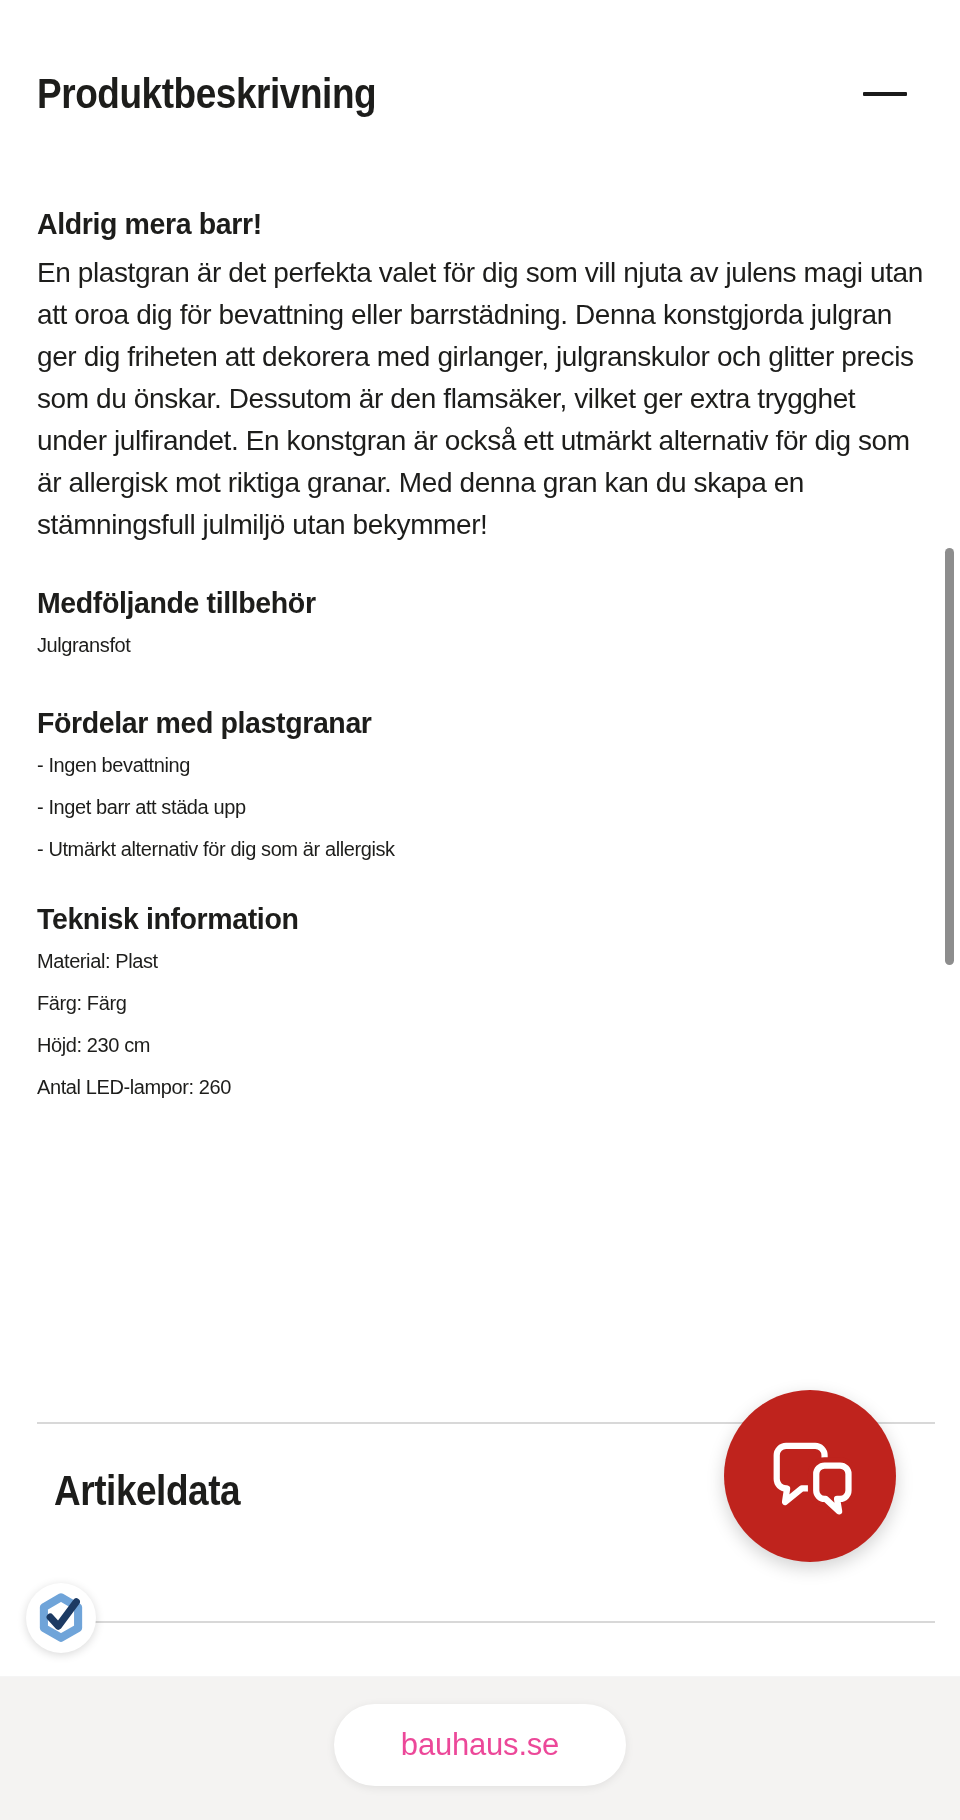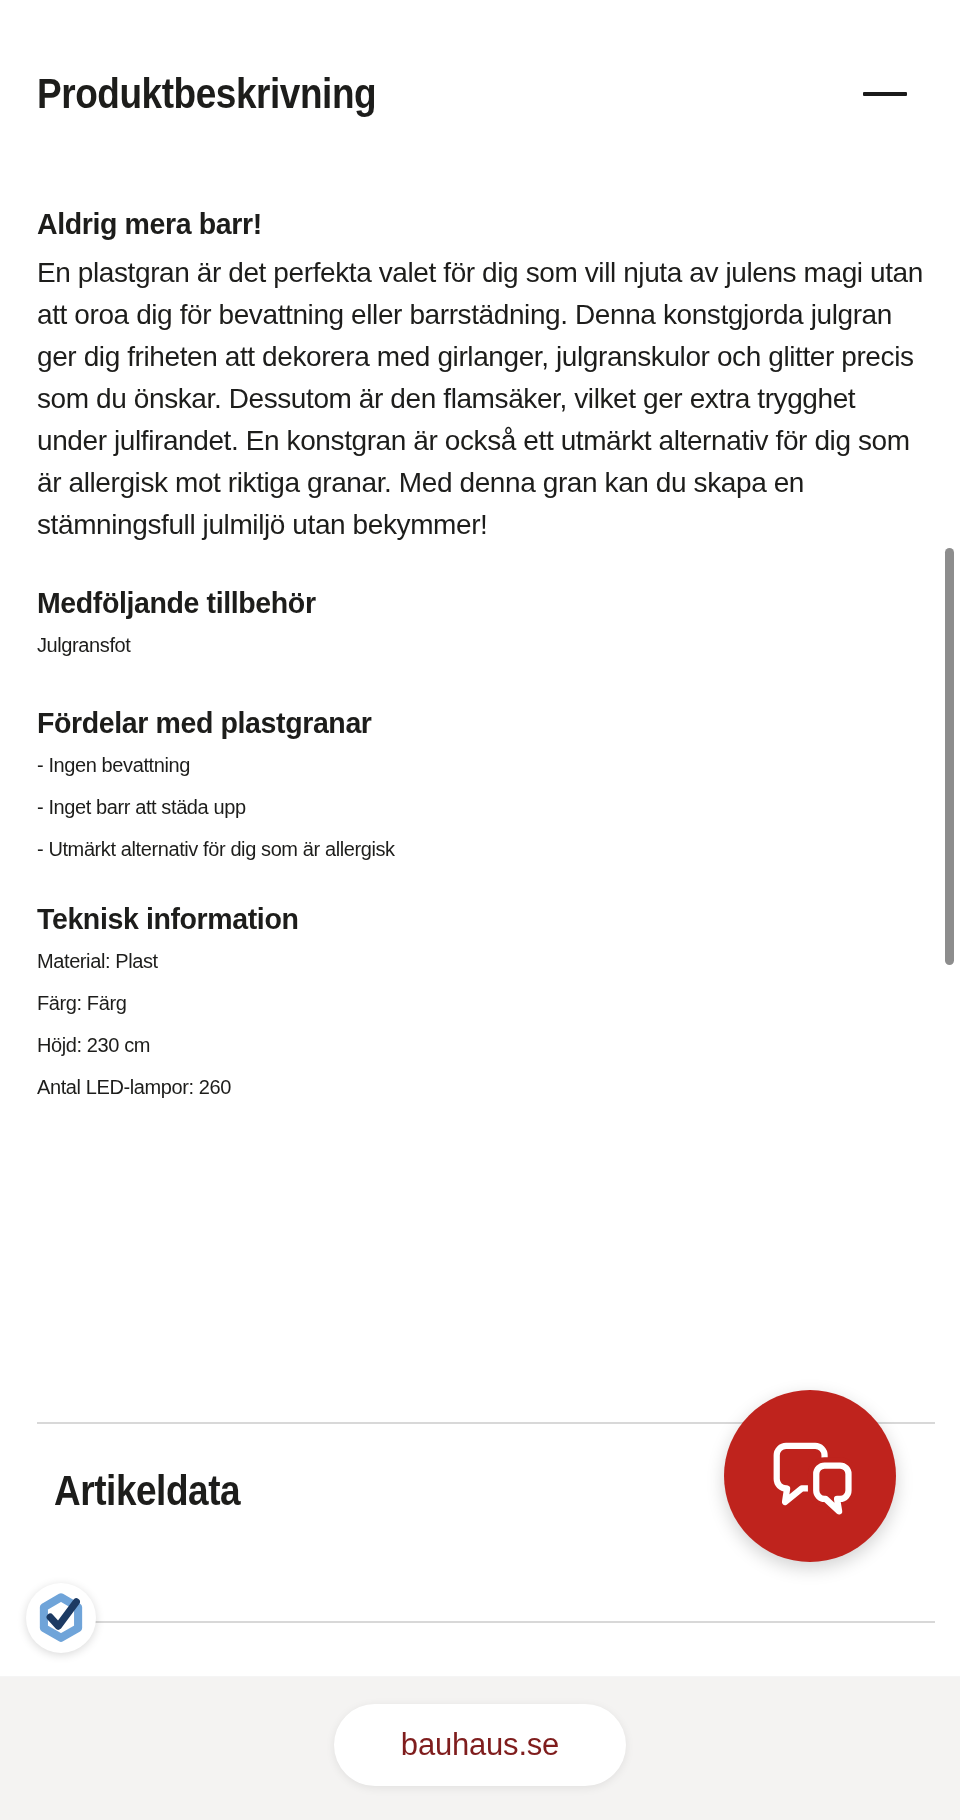--- a/index.html
+++ b/index.html
@@ -74,21 +74,21 @@
   .bottom-bar{
     position:absolute;left:0;top:1677px;width:960px;height:143px;background:#f4f3f2;
     box-shadow:0 -1px 0 rgba(0,0,0,0.04);z-index:15;
   }
   .url-pill{
     position:absolute;left:334px;top:27px;width:292px;height:82px;border-radius:42px;
     background:#ffffff;border:none;cursor:pointer;
     box-shadow:0 2px 10px rgba(0,0,0,0.08);
     display:flex;align-items:center;justify-content:center;
     font-family:"Liberation Sans","DejaVu Sans",sans-serif;
-    font-size:31px;color:#7f1d1d;letter-spacing:-0.2px;
+    font-size:31px;color:#ec4899;letter-spacing:-0.2px;
   }
 </style>
 </head>
 <body>
 
 <div class="content">
 
   <div class="header-row">
     <h1 class="section-title">Produktbeskrivning</h1>
     <button class="collapse-btn" aria-label="collapse">

